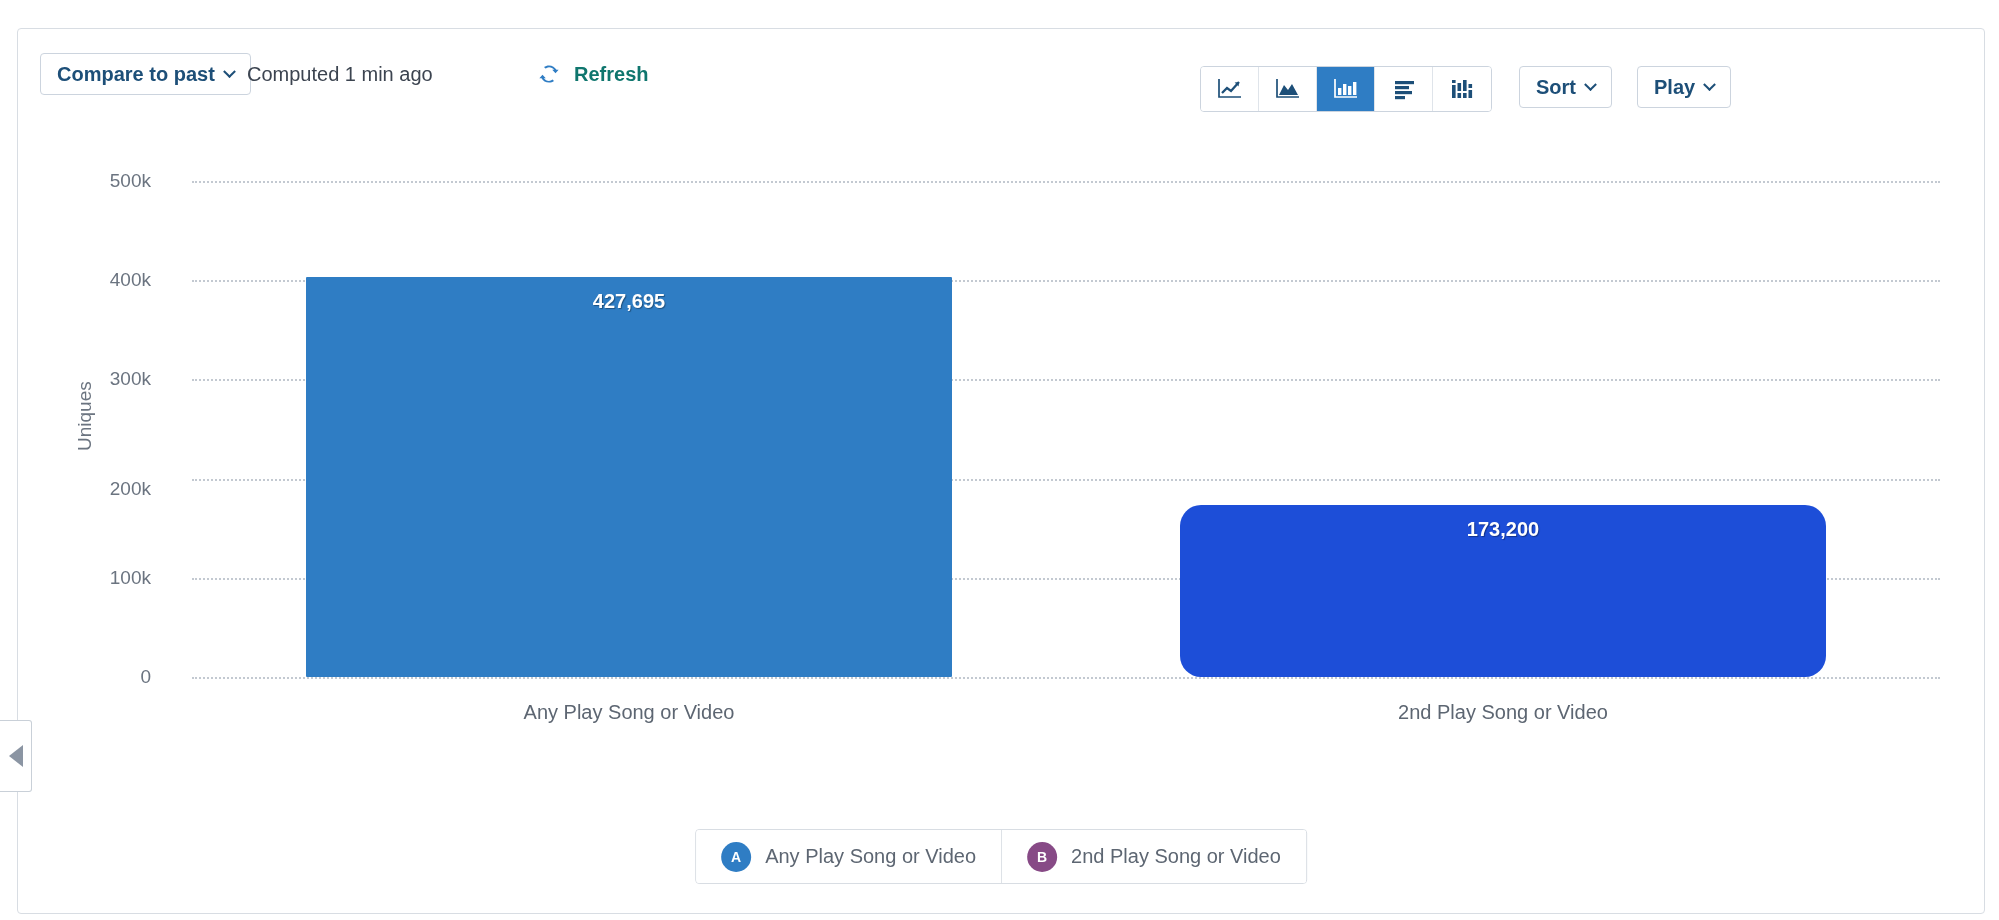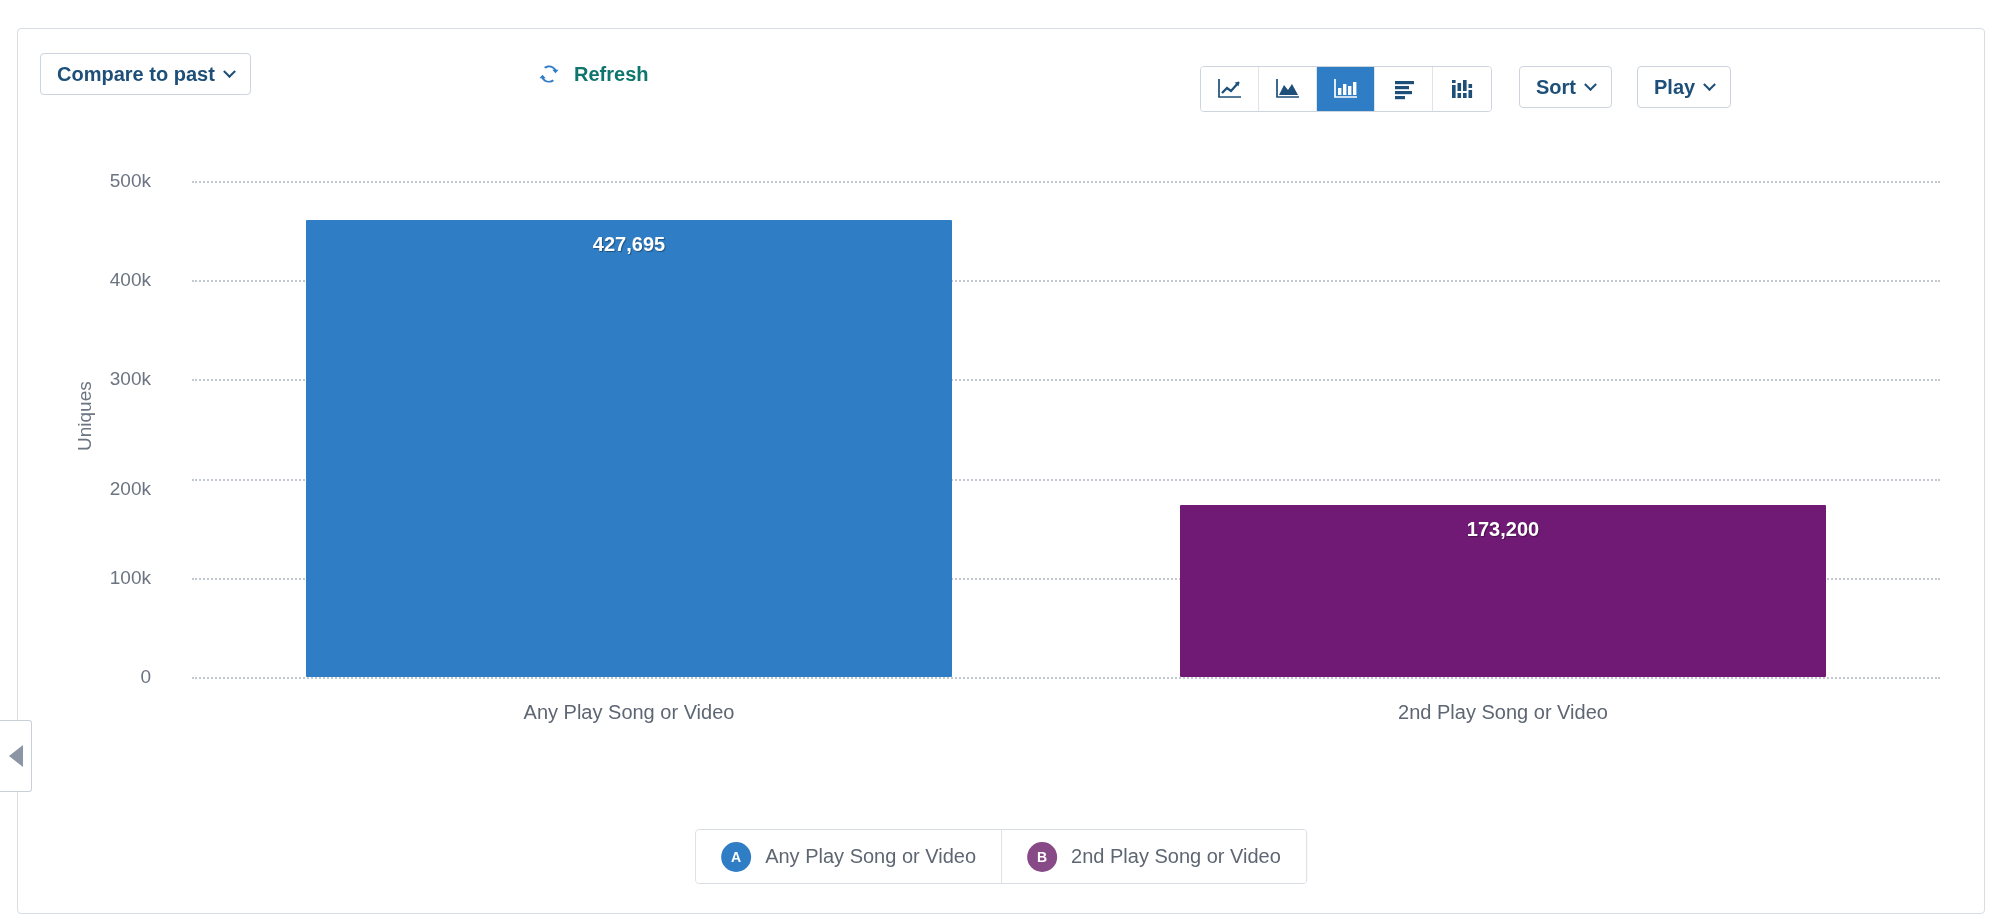--- a/index.html
+++ b/index.html
@@ -278,20 +278,21 @@
 
   <div class="card">
 
     <div class="toolbar">
 
       <button class="btn" id="compare-btn">
         <span>Compare to past</span>
         <span class="chev"></span>
       </button>
 
+      <div class="computed-text">Computed 1 min ago</div>
 
       <button id="refresh-btn">
         <svg id="refresh-icon" width="22" height="22" viewBox="0 0 24 24">
           <path d="M12 4.5c2.3 0 4.33 1.12 5.6 2.84l-2.1.02 3.6 3.9 3.4-3.9-2.28.02C18.6 4.62 15.55 2.6 12 2.6c-2.05 0-3.93.67-5.45 1.8l1.6 1.73C9.26 5.4 10.57 4.5 12 4.5z" fill="#2f7dc4"></path>
           <path d="M12 19.5c-2.3 0-4.33-1.12-5.6-2.84l2.1-.02-3.6-3.9L1.5 16.64l2.28-.02C5.4 19.38 8.45 21.4 12 21.4c2.05 0 3.93-.67 5.45-1.8l-1.6-1.73c-1.11.73-2.42 1.63-3.85 1.63z" fill="#2f7dc4"></path>
         </svg>
         <span>Refresh</span>
       </button>
 
       <div class="chart-type-group">
@@ -361,25 +362,25 @@
           <div class="ytick" style="top: 159.2px; padding-right: 22px;">400k</div>
           <div class="ytick" style="top: 60px; padding-right: 22px;">500k</div>
         </div>
       <div class="plot" id="plot">
           <div class="gridline" style="top: 556px;"></div>
           <div class="gridline" style="top: 456.8px;"></div>
           <div class="gridline" style="top: 357.6px;"></div>
           <div class="gridline" style="top: 258.4px;"></div>
           <div class="gridline" style="top: 159.2px;"></div>
           <div class="gridline" style="top: 60px;"></div>
-          <div class="bar" style="left: 6.5%; width: 37%; height: 457px; bottom: 64px; background: rgb(47, 125, 196);">
+          <div class="bar" style="left: 6.5%; width: 37%; height: 400px; bottom: 64px; background: rgb(47, 125, 196);">
             <div class="bar-value">427,695</div>
           </div>
           <div class="xlabel" style="left: 25%; top: 580px;">Any Play Song or Video</div>
-          <div class="bar" style="left: 56.5%; width: 37%; height: 171.814px; bottom: 64px; background: #701a75;">
+          <div class="bar" style="left: 56.5%; width: 37%; height: 171.814px; bottom: 64px; background: #1d4ed8; border-radius: 21px;">
             <div class="bar-value">173,200</div>
           </div>
           <div class="xlabel" style="left: 75%; top: 580px;">2nd Play Song or Video</div>
         </div>
     </div>
 
     <div class="legend" id="legend">
         <div class="legend-item">
           <span class="legend-badge" style="background: rgb(47, 125, 196);">A</span>
           <span class="legend-label">Any Play Song or Video</span>

